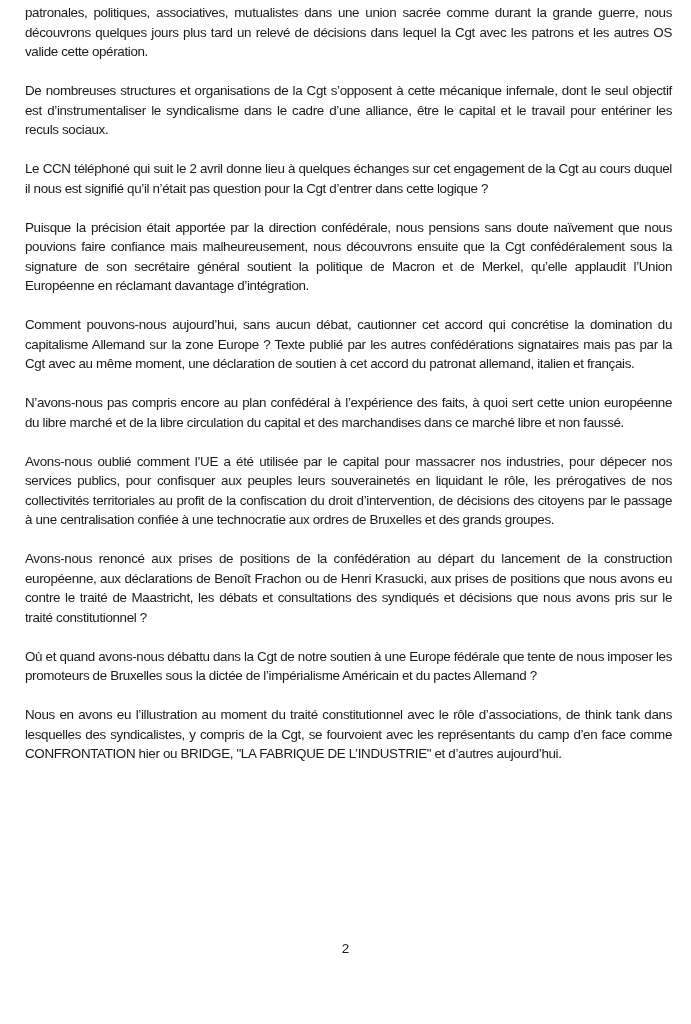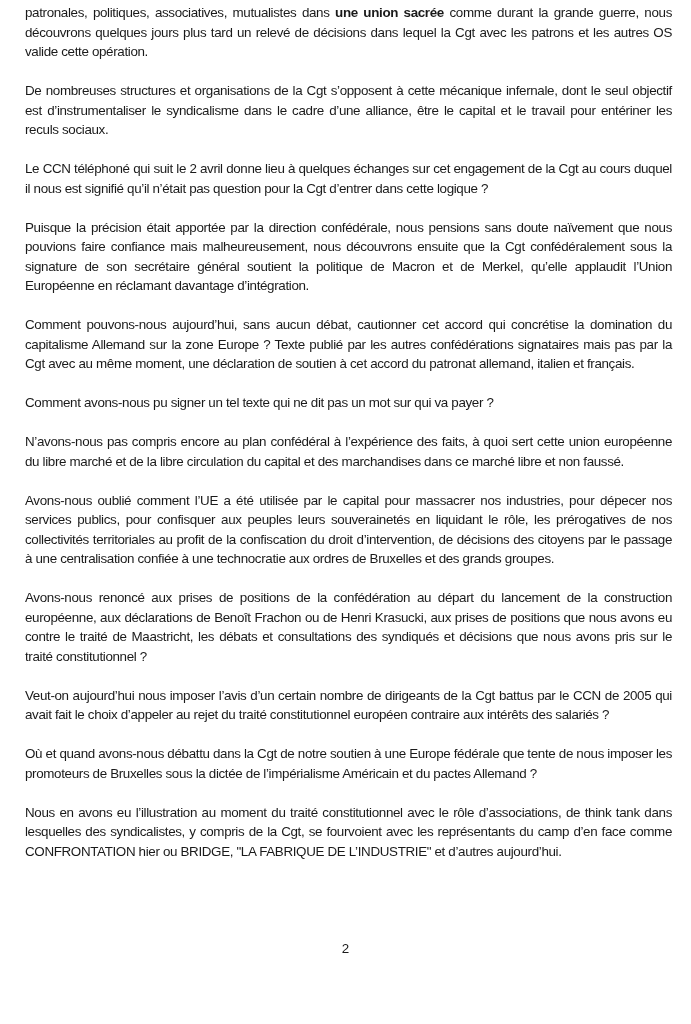--- a/index.html
+++ b/index.html
@@ -23,21 +23,21 @@
     line-height: 19.5px;
     color: #1a1a1a;
     letter-spacing: -0.35px;
     word-spacing: 0px;
   }
   .para {
     margin: 0 0 19.5px 0;
     text-align: justify;
   }
   .para .bold {
-    font-weight: bold;
+    font-weight: normal;
   }
   .page-number {
     position: absolute;
     left: 0;
     width: 691px;
     top: 941px;
     text-align: center;
     font-family: "Liberation Sans", sans-serif;
     font-size: 13.4px;
     color: #1a1a1a;
@@ -45,22 +45,20 @@
 </style>
 </head>
 <body>
 
 <div class="page">
   <p class="para"><span>patronales, politiques, associatives, mutualistes dans </span><span class="bold">une union sacrée</span><span> comme durant la grande guerre, nous découvrons quelques jours plus tard un relevé de décisions dans lequel la Cgt avec les patrons et les autres OS valide cette opération.</span></p>
   <p class="para">De nombreuses structures et organisations de la Cgt s’opposent à cette mécanique infernale, dont le seul objectif est d’instrumentaliser le syndicalisme dans le cadre d’une alliance, être le capital et le travail pour entériner les reculs sociaux.</p>
   <p class="para">Le CCN téléphoné qui suit le 2 avril donne lieu à quelques échanges sur cet engagement de la Cgt au cours duquel il nous est signifié qu’il n’était pas question pour la Cgt d’entrer dans cette logique ?</p>
   <p class="para">Puisque la précision était apportée par la direction confédérale, nous pensions sans doute naïvement que nous pouvions faire confiance mais malheureusement, nous découvrons ensuite que la Cgt confédéralement sous la signature de son secrétaire général soutient la politique de Macron et de Merkel, qu’elle applaudit l’Union Européenne en réclamant davantage d’intégration.</p>
   <p class="para">Comment pouvons-nous aujourd’hui, sans aucun débat, cautionner cet accord qui concrétise la domination du capitalisme Allemand sur la zone Europe ? Texte publié par les autres confédérations signataires mais pas par la Cgt avec au même moment, une déclaration de soutien à cet accord du patronat allemand, italien et français.</p>
-  <p class="para">Comment avons-nous pu signer un tel texte qui ne dit pas un mot sur qui va payer ?</p>
   <p class="para">N’avons-nous pas compris encore au plan confédéral à l’expérience des faits, à quoi sert cette union européenne du libre marché et de la libre circulation du capital et des marchandises dans ce marché libre et non faussé.</p>
   <p class="para">Avons-nous oublié comment l’UE a été utilisée par le capital pour massacrer nos industries, pour dépecer nos services publics, pour confisquer aux peuples leurs souverainetés en liquidant le rôle, les prérogatives de nos collectivités territoriales au profit de la confiscation du droit d’intervention, de décisions des citoyens par le passage à une centralisation confiée à une technocratie aux ordres de Bruxelles et des grands groupes.</p>
   <p class="para">Avons-nous renoncé aux prises de positions de la confédération au départ du lancement de la construction européenne, aux déclarations de Benoît Frachon ou de Henri Krasucki, aux prises de positions que nous avons eu contre le traité de Maastricht, les débats et consultations des syndiqués et décisions que nous avons pris sur le traité constitutionnel ?</p>
-  <p class="para">Veut-on aujourd’hui nous imposer l’avis d’un certain nombre de dirigeants de la Cgt battus par le CCN de 2005 qui avait fait le choix d’appeler au rejet du traité constitutionnel européen contraire aux intérêts des salariés ?</p>
   <p class="para">Où et quand avons-nous débattu dans la Cgt de notre soutien à une Europe fédérale que tente de nous imposer les promoteurs de Bruxelles sous la dictée de l’impérialisme Américain et du pactes Allemand ?</p>
   <p class="para">Nous en avons eu l’illustration au moment du traité constitutionnel avec le rôle d’associations, de think tank dans lesquelles des syndicalistes, y compris de la Cgt,  se fourvoient avec les représentants du camp d’en face comme CONFRONTATION hier ou BRIDGE, "LA FABRIQUE DE L’INDUSTRIE" et d’autres aujourd’hui.</p>
 </div>
 
 <div class="page-number">2</div>
 
 </body></html>

